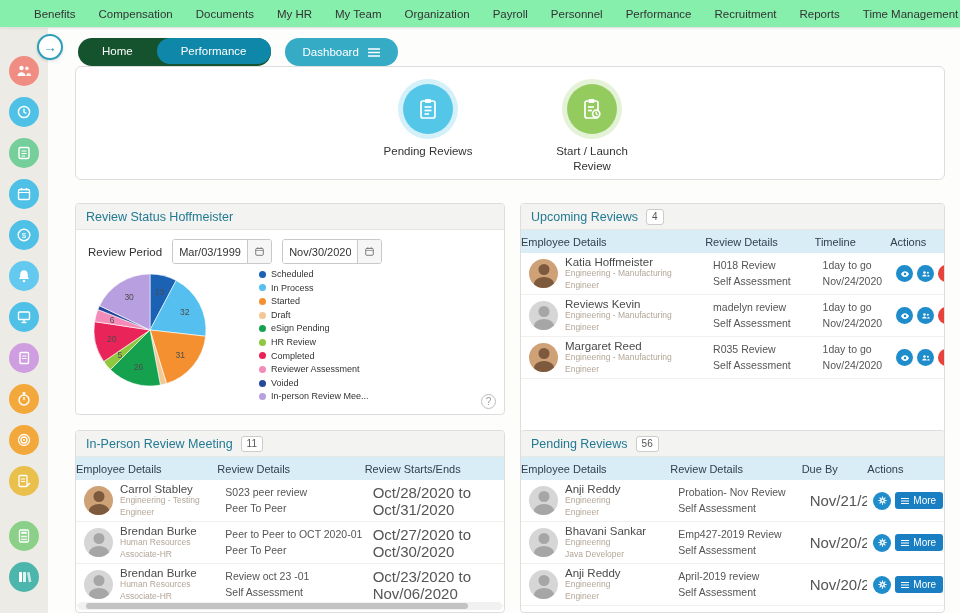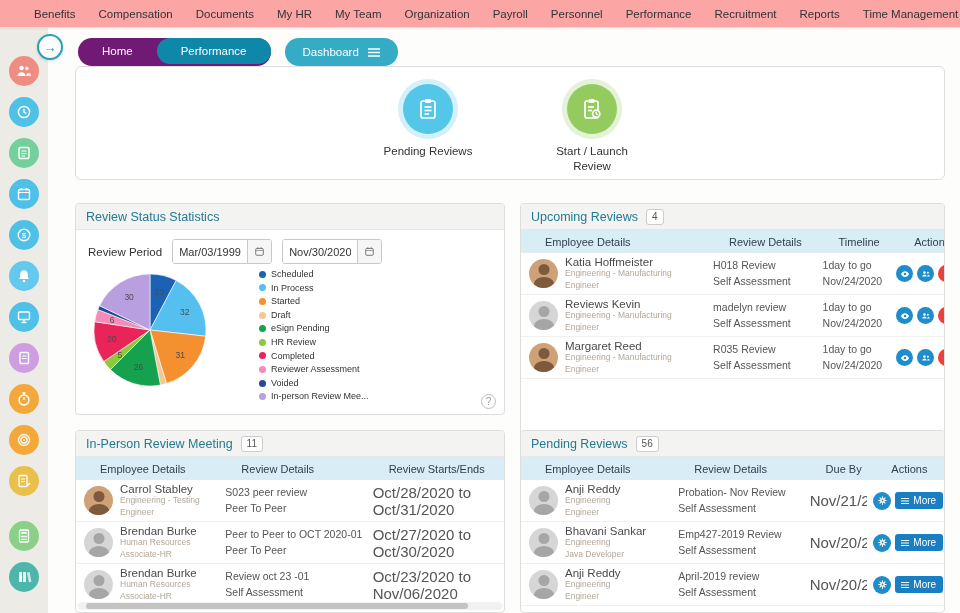--- a/index.html
+++ b/index.html
@@ -1,21 +1,21 @@
 <!DOCTYPE html>
 <html><head>
 <meta charset="utf-8">
 <style>
   *{margin:0;padding:0;box-sizing:border-box;}
   html,body{background:#fff;}
   body{font-family:"Liberation Sans",sans-serif;}
   .screen{position:relative;width:960px;height:613px;background:#fdfdfc;overflow:hidden;}
 
   
-  .topnav{position:absolute;top:0;left:0;right:0;height:28px;background:#fca5a5;border-bottom:1px solid #e3e3e3;
+  .topnav{position:absolute;top:0;left:0;right:0;height:28px;background:#86efac;border-bottom:1px solid #e3e3e3;
     box-shadow:0 1px 2px rgba(0,0,0,.06);display:flex;align-items:center;padding:0 22px 0 34px;gap:23px;
     font-size:11.5px;color:#333;z-index:20;}
   .topnav .nav-item{white-space:nowrap;cursor:pointer;}
 
   
   .sidebar{position:absolute;top:28px;left:0;bottom:0;width:48px;background:#edebe5;display:flex;flex-direction:column;
     align-items:center;padding-top:28px;gap:11px;z-index:10;}
   .side-ic{width:30px;height:30px;border-radius:50%;display:flex;align-items:center;justify-content:center;flex:0 0 auto;cursor:pointer;}
   .side-ic svg{display:block;}
   .c-salmon{background:#ef8d83;} .c-blue{background:#4fc0e6;} .c-green{background:#74cf9b;}
@@ -23,21 +23,21 @@
   .c-yellow{background:#e9c04c;} .c-ggreen{background:#8bd089;} .c-teal{background:#4db6ac;}
   .gap-top{margin-top:14px;}
 
   
   .expand-btn{position:absolute;left:37px;top:34px;width:26px;height:26px;border-radius:50%;background:#fff;
     border:2px solid #2a9fbc;color:#2a9fbc;display:flex;align-items:center;justify-content:center;
     font-size:14px;font-weight:bold;z-index:30;cursor:pointer;box-shadow:0 1px 3px rgba(0,0,0,.15);}
 
   
   .tabbar{position:absolute;left:78px;top:38px;display:flex;gap:14px;z-index:15;}
-  .pill-group{display:flex;background:#701a75;border-radius:14px;}
+  .pill-group{display:flex;background:#14532d;border-radius:14px;}
   .pill{height:26px;display:flex;align-items:center;padding:0 24px;color:#fff;font-size:11.5px;cursor:pointer;border-radius:14px;}
   .pill.active{background:#0f87a8;}
   .pill-dashboard{height:28px;display:flex;align-items:center;gap:9px;background:#35abc6;border-radius:14px;
     color:#fff;font-size:11.5px;padding:0 18px;cursor:pointer;}
 
   
   .quick-card{position:absolute;left:75px;top:66px;width:870px;height:114px;background:#fff;border:1px solid #ddd;
     border-radius:6px;display:flex;justify-content:center;gap:64px;padding-top:13px;}
   .qa{width:100px;text-align:center;cursor:pointer;}
   .qa-circle{width:50px;height:50px;border-radius:50%;margin:4px auto 10px;display:flex;align-items:center;justify-content:center;}
@@ -67,21 +67,21 @@
   #pie-svg{position:absolute;left:14px;top:4px;}
   .pie-label{font-size:8.5px;fill:#4c4c4c;text-anchor:middle;font-family:"Liberation Sans",sans-serif;}
   .legend{position:absolute;left:183px;top:2px;display:flex;flex-direction:column;gap:1px;}
   .legend-item{display:flex;align-items:center;gap:5px;font-size:9px;color:#333;line-height:12.6px;}
   .legend-dot{width:7px;height:7px;border-radius:50%;flex:0 0 auto;}
   .help-ic{position:absolute;right:8px;bottom:6px;width:15px;height:15px;border-radius:50%;border:1.5px solid #bdbdbd;
     color:#9c9c9c;font-size:10px;display:flex;align-items:center;justify-content:center;cursor:pointer;background:#fff;}
 
   
   .thead{display:flex;background:#d9edf6;height:23px;align-items:center;font-size:11px;color:#31404f;}
-  .thead .cell{padding-left:24px;}
+  .thead .cell{padding-left:0;}
   .trow{display:flex;align-items:center;height:42px;border-bottom:1px solid #f0f0ee;background:#fff;justify-content:center;}
   .cell{overflow:hidden;}
   .emp-cell{display:flex;align-items:center;gap:7px;padding-left:8px;}
   .emp-name{font-size:11.5px;color:#4a4a4a;}
   .emp-sub{font-size:8.5px;color:#b3a698;line-height:1.3;}
   .two-line{font-size:10.5px;color:#555;line-height:1.45;padding-left:8px;}
   .one-line{font-size:15px;color:#555;padding-left:8px;}
 
   
   .up-c1{width:185px;} .up-c2{width:110px;} .up-c3{width:76px;} .up-c4{width:54px;}
@@ -275,21 +275,21 @@
             <circle cx="16.2" cy="16.8" r="3.6" fill="#93cb5f"></circle>
             <path d="M16.2 14.8v2l1.4.9" stroke-width="1.3"></path>
           </svg>
       </div>
       <div class="qa-label">Start / Launch Review</div>
     </div>
   </section>
 
   <section class="card" id="card-stats">
     <div class="card-header">
-      <span class="card-title">Review Status Statistics</span>
+      <span class="card-title">Review Status Hoffmeister</span>
     </div>
     <div class="stats-body">
       <div class="period-row">
         <span>Review Period</span>
         <span class="date-input">
           <input type="text" value="Mar/03/1999" style="">
           <span class="cal-btn">
             <svg width="11" height="11" viewBox="0 0 16 16">
                 <rect x="2.5" y="3.5" width="11" height="10" rx="1.5" fill="none" stroke="#777" stroke-width="1.4"></rect>
                 <line x1="2.5" y1="6.5" x2="13.5" y2="6.5" stroke="#777"></line>

